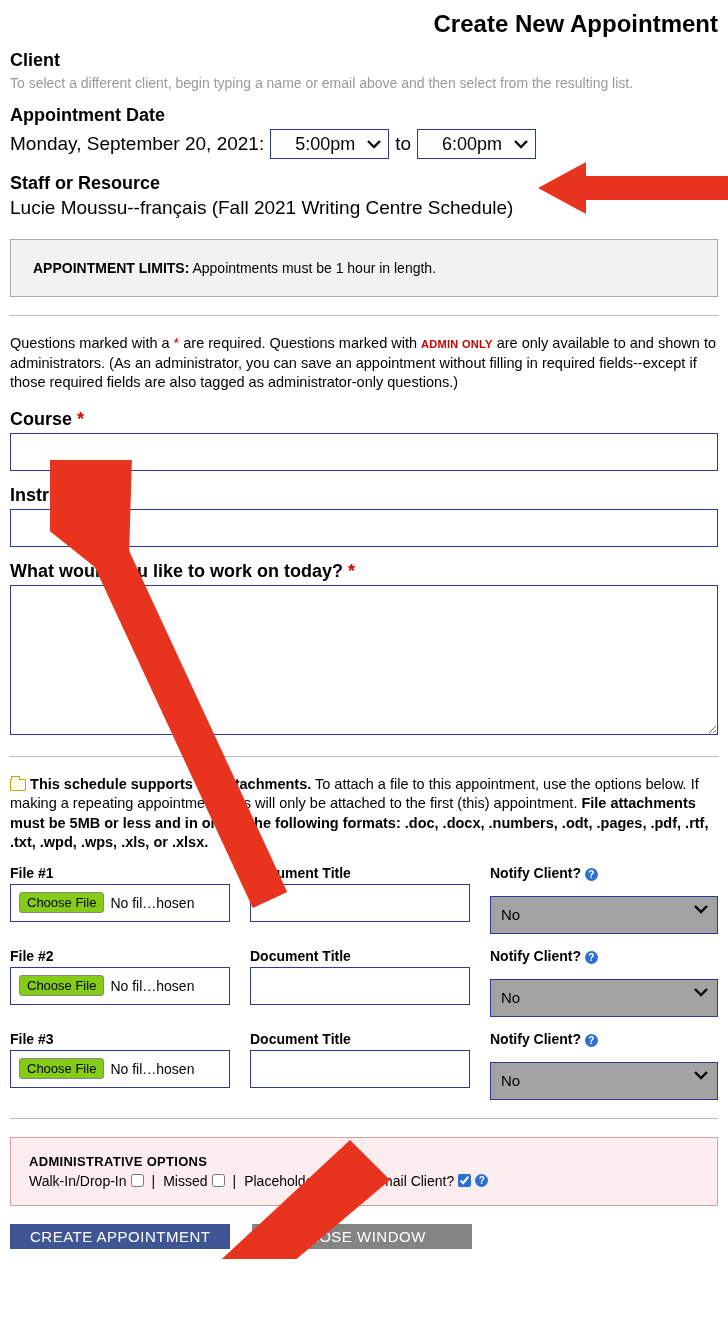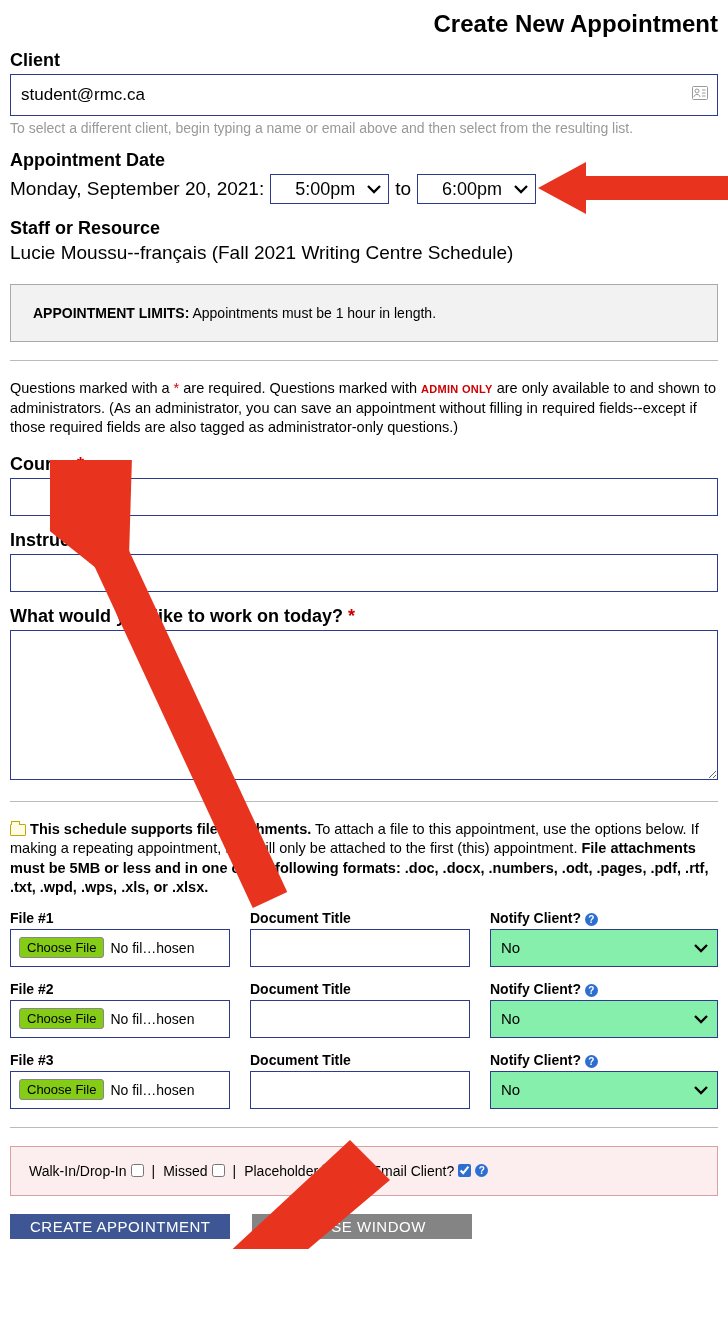--- a/index.html
+++ b/index.html
@@ -145,21 +145,22 @@
       width: 100%;
     }
     .notify-select {
       border: 1px solid #2d3b8f;
       height: 38px;
       width: 100%;
       padding: 6px 32px 6px 10px;
       font-size: 15px;
       appearance: none;
       -webkit-appearance: none;
-      background: #86efac;
+      background: #a3a3a3;
+      margin-top: 12px;
     }
     .notify-wrap { position: relative; }
     .notify-wrap .caret {
       position: absolute;
       right: 10px;
       top: 50%;
       transform: translateY(-50%);
       pointer-events: none;
     }
     .help-icon {
@@ -210,33 +211,20 @@
   </style>
 </head>
 <body>
 
 <div class="page-wrap">
 
   <h1>Create New Appointment</h1>
 
   <div class="section">
     <label class="field-label">Client</label>
-    <div class="contact-wrap">
-      <input type="text" class="big" value="student@rmc.ca" style="">
-      <span class="contact-icon">
-        <svg width="16" height="14" viewBox="0 0 16 14">
-            <rect x="0.5" y="0.5" width="15" height="13" rx="1" fill="none" stroke="#999"></rect>
-            <circle cx="5" cy="5" r="2" fill="none" stroke="#999"></circle>
-            <path d="M2 11c0-1.5 1.3-2.5 3-2.5s3 1 3 2.5" fill="none" stroke="#999"></path>
-            <line x1="10" y1="4" x2="13.5" y2="4" stroke="#999"></line>
-            <line x1="10" y1="7" x2="13.5" y2="7" stroke="#999"></line>
-            <line x1="10" y1="10" x2="13.5" y2="10" stroke="#999"></line>
-          </svg>
-      </span>
-    </div>
     <div class="hint">To select a different client, begin typing a name or email above and then select from the resulting list.</div>
   </div>
 
   <div class="section">
     <label class="field-label">Appointment Date</label>
     <div class="date-line">
       <span>Monday, September 20, 2021:</span>
       <span class="select-wrap">
         <select class="time-select">
           <option>5:00pm</option>
@@ -371,20 +359,21 @@
               </svg>
             </span>
         </div>
       </div>
     </div>
   </div>
 
   <hr class="sep">
 
   <div class="admin-box">
+    <div class="admin-box-title">ADMINISTRATIVE OPTIONS</div>
     <div class="admin-opts">
       <span>Walk-In/Drop-In</span>
       <input type="checkbox" style="">
       <span class="divider">|</span>
       <span>Missed</span>
       <input type="checkbox" style="">
       <span class="divider">|</span>
       <span>Placeholder</span>
       <input type="checkbox" style="">
         <span class="help-icon">?</span>

